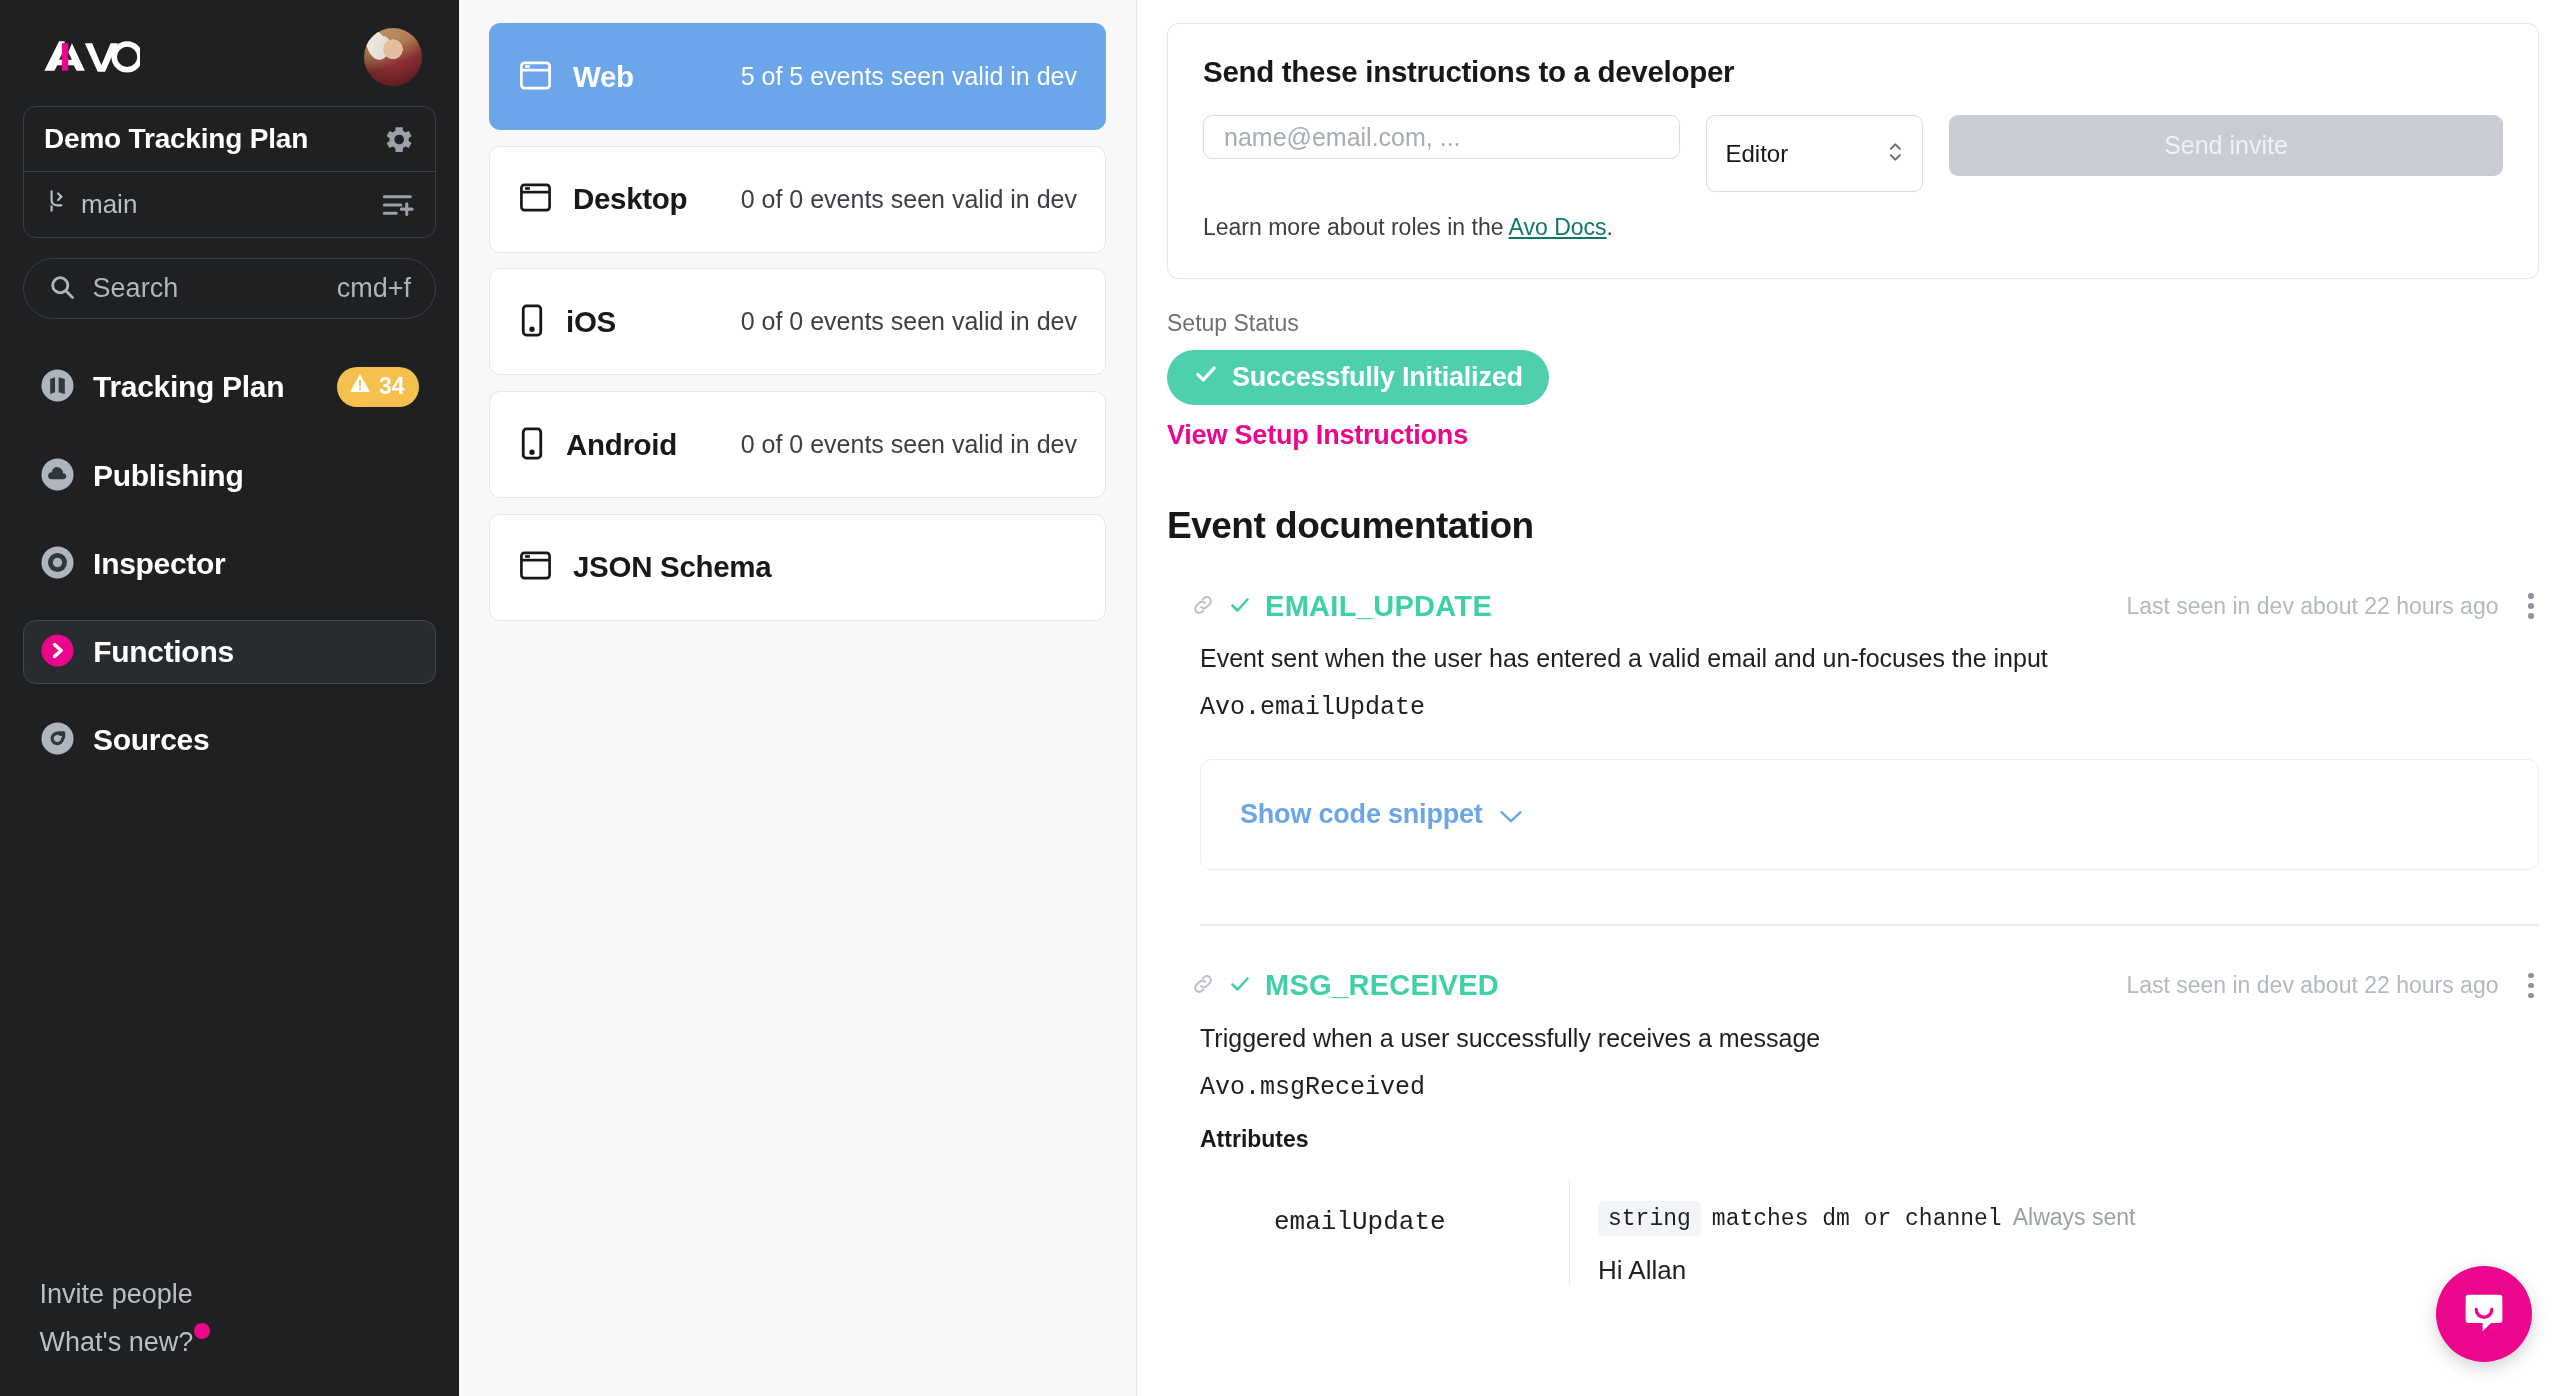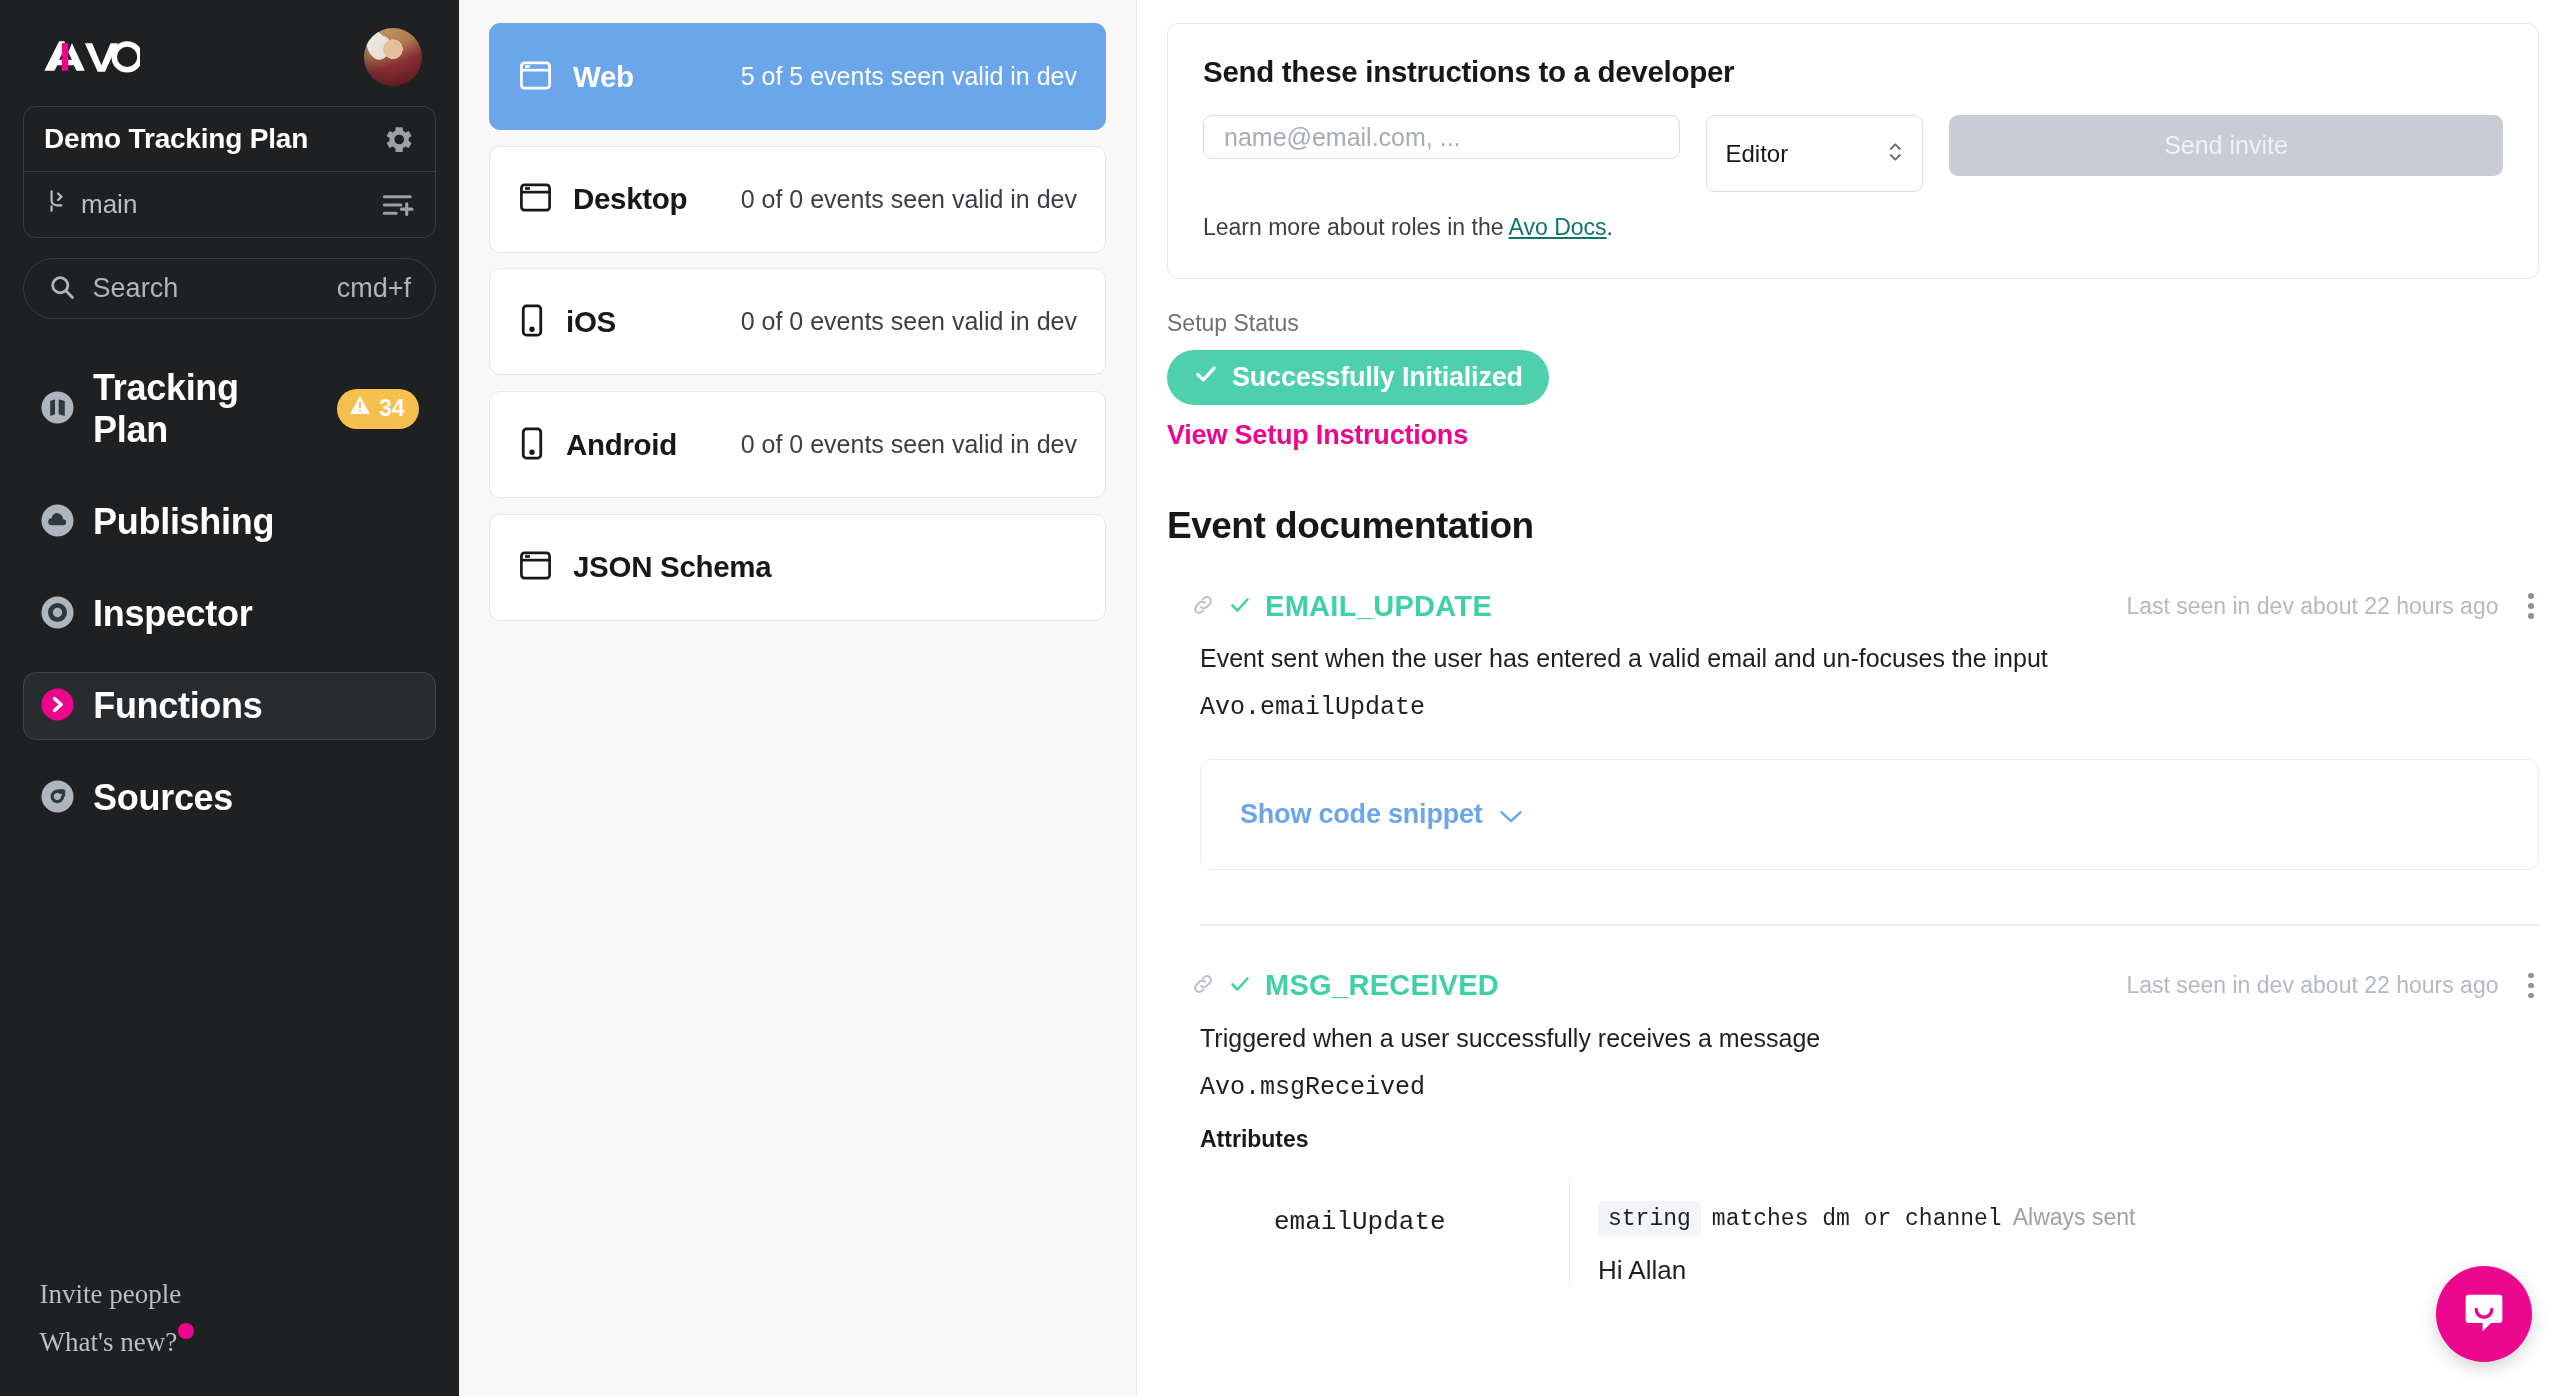--- a/index.html
+++ b/index.html
@@ -65,36 +65,36 @@
   .search-ph { color: #aeb5bd; font-size: 27px; }
   .search-kbd { color: #aeb5bd; font-size: 27px; }
 
   .nav-section { margin-bottom: 9.2px; }
   .nav-item {
     display: flex; align-items: center; gap: 18.5px;
     padding: 13px 16.6px; border-radius: 13px;
     cursor: pointer;
   }
   .nav-item.active { background: #292c2f; border: 0.9px solid #44484c; padding: 12px 15.7px; }
-  .nav-label { color: #ffffff; font-size: 36px; font-weight: bold; letter-spacing: -0.3px; }
+  .nav-label { color: #ffffff; font-size: 30px; font-weight: bold; letter-spacing: -0.3px; }
   .nav-badge {
     margin-left: auto;
     background: #f5c04e; color: #ffffff;
     border-radius: 922px; padding: 4.6px 14.8px 5.5px 11px;
     font-size: 23px; font-weight: bold;
     display: flex; align-items: center; gap: 7.4px;
   }
   .subnav { padding: 1.8px 0 0 0; }
   .subnav-item {
     color: #aeb5bd; font-size: 27px;
     padding: 6.5px 16.6px 6.5px 78px; cursor: pointer;
   }
   .nav-gap { height: 24px; }
 
-  .sb-bottom { margin-top: auto; padding: 0 16.6px 31px 16.6px; font-family: Liberation Serif, serif; }
+  .sb-bottom { margin-top: auto; padding: 0 16.6px 31px 16.6px; }
   .sb-bottom-item {
     color: #b9bfc6; font-size: 27px; padding: 8.3px 0; cursor: pointer;
     position: relative; display: inline-block;
   }
   .sb-bottom-row { display: block; }
   .dot-new {
     width: 15.7px; height: 15.7px; border-radius: 50%;
     background: #ec068d; display: inline-block;
     position: relative; top: -12px; left: 0.9px;
   }

